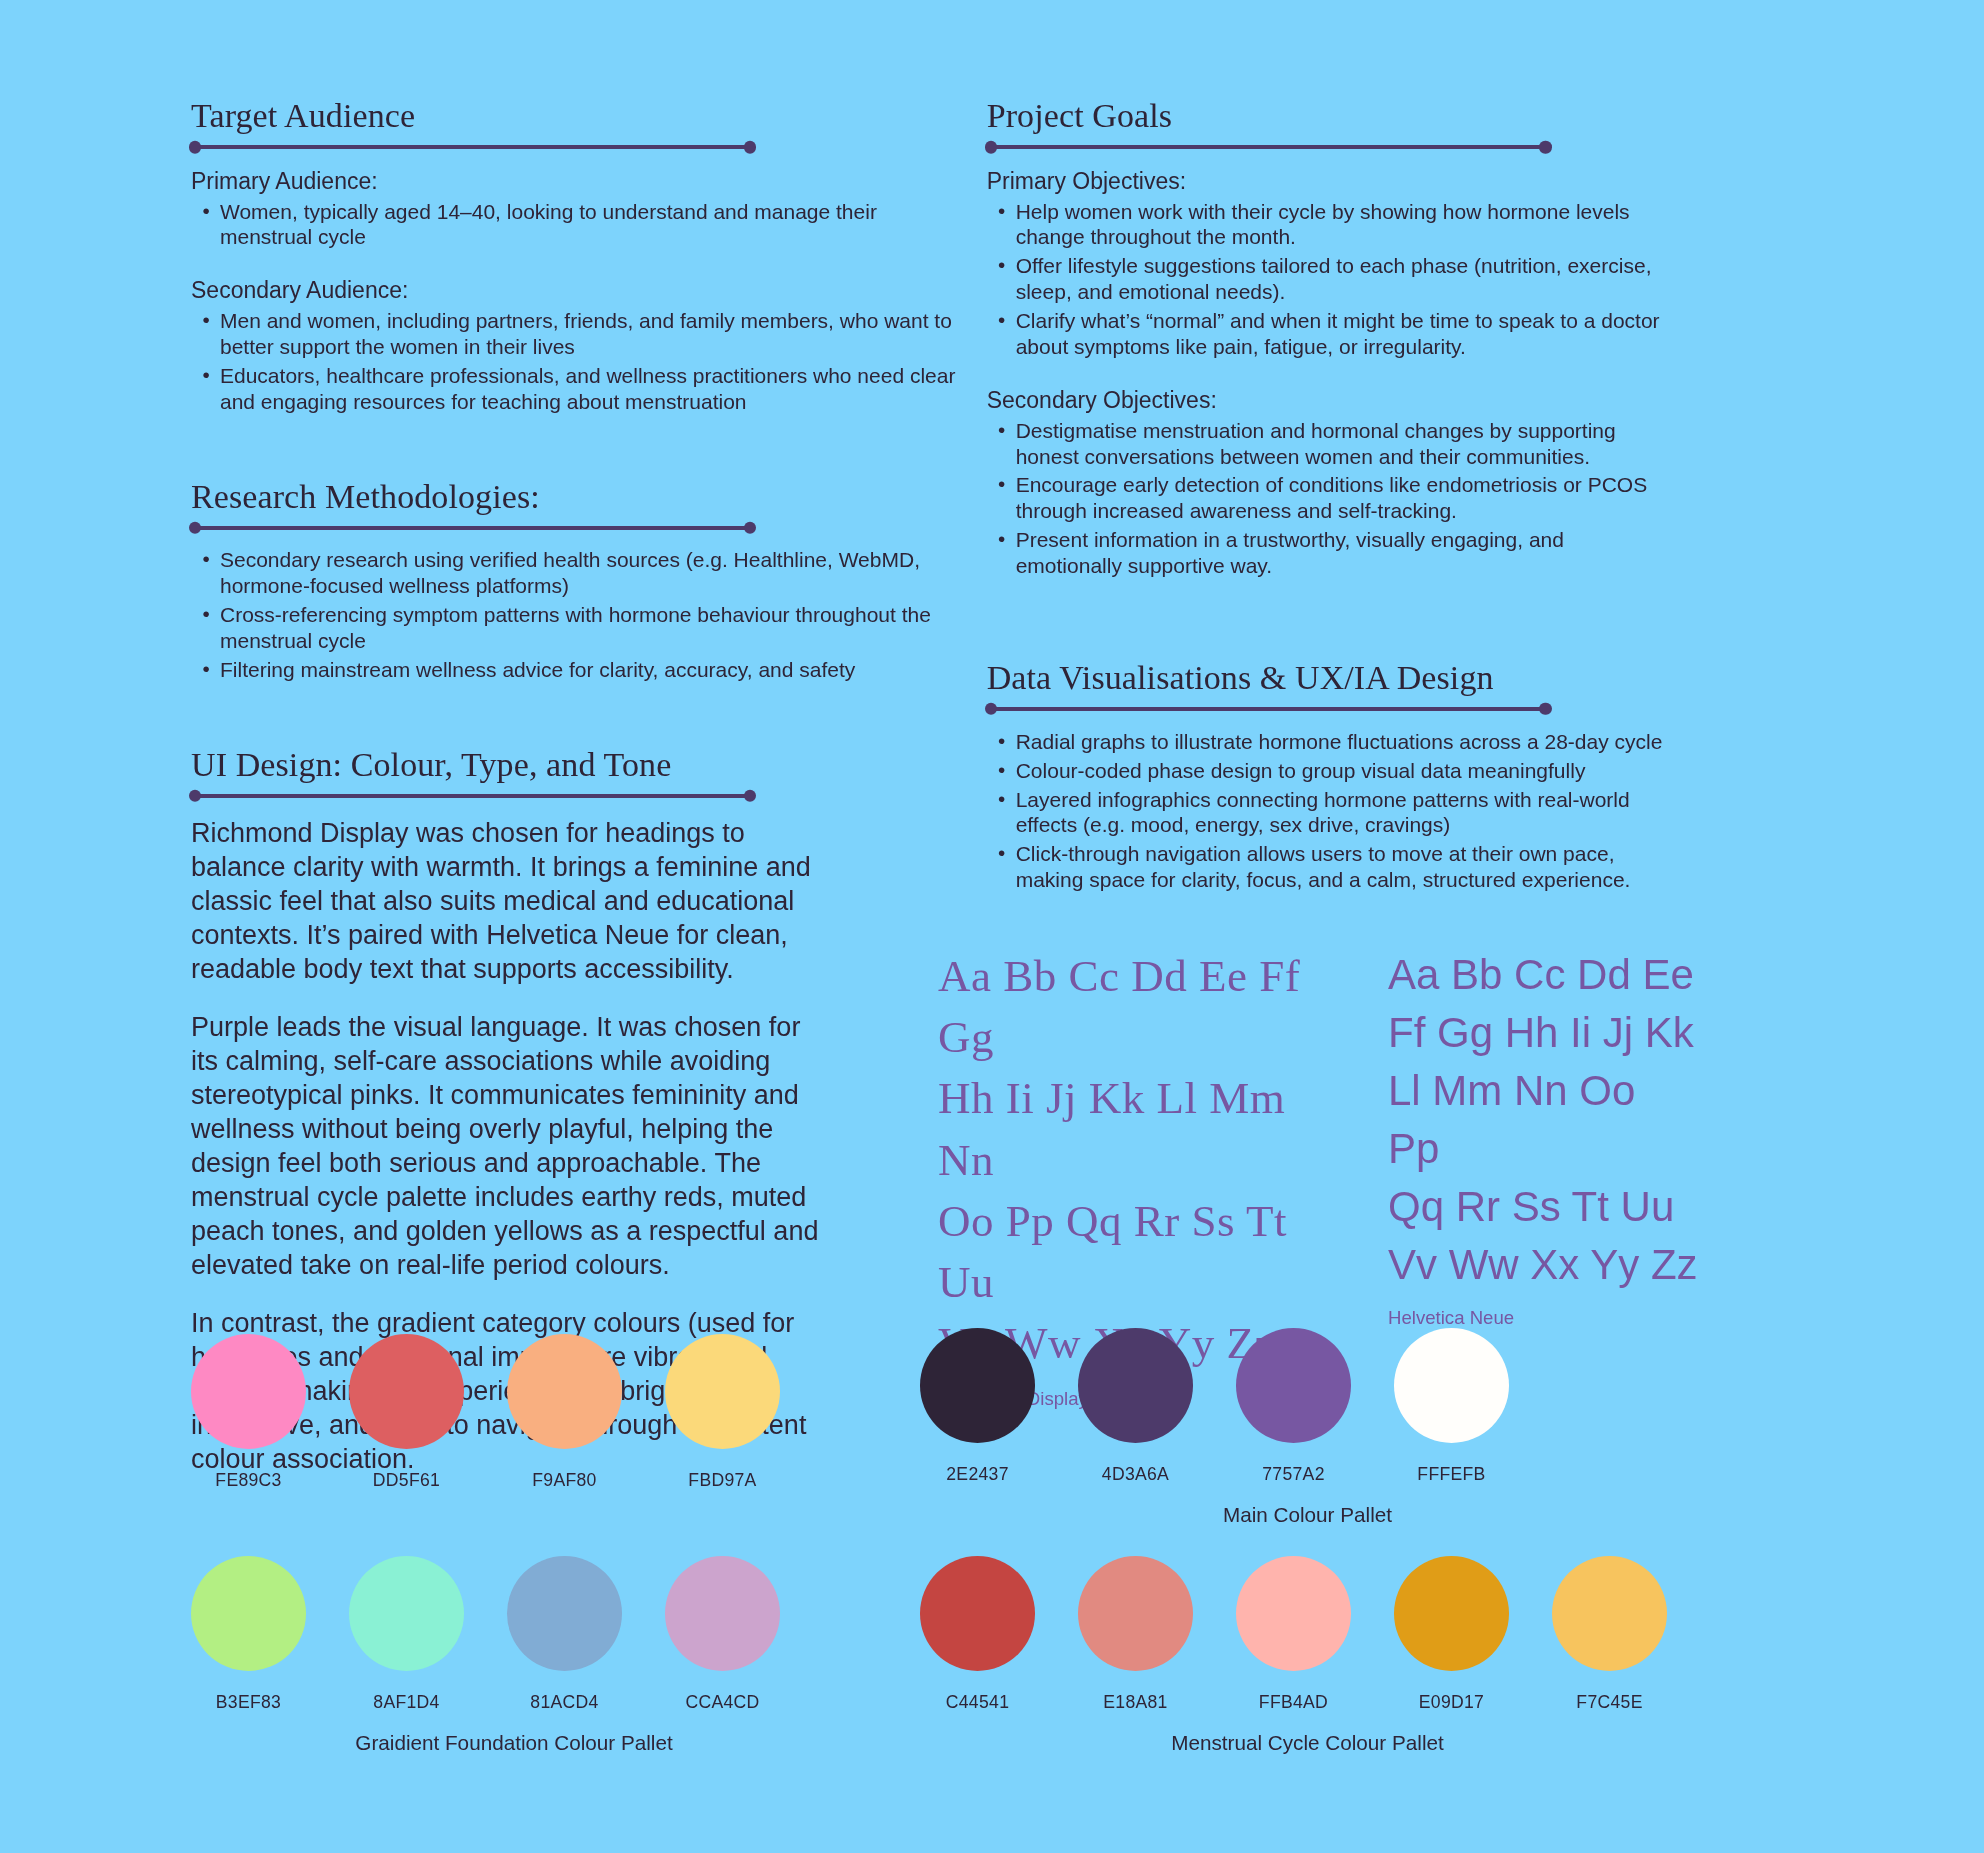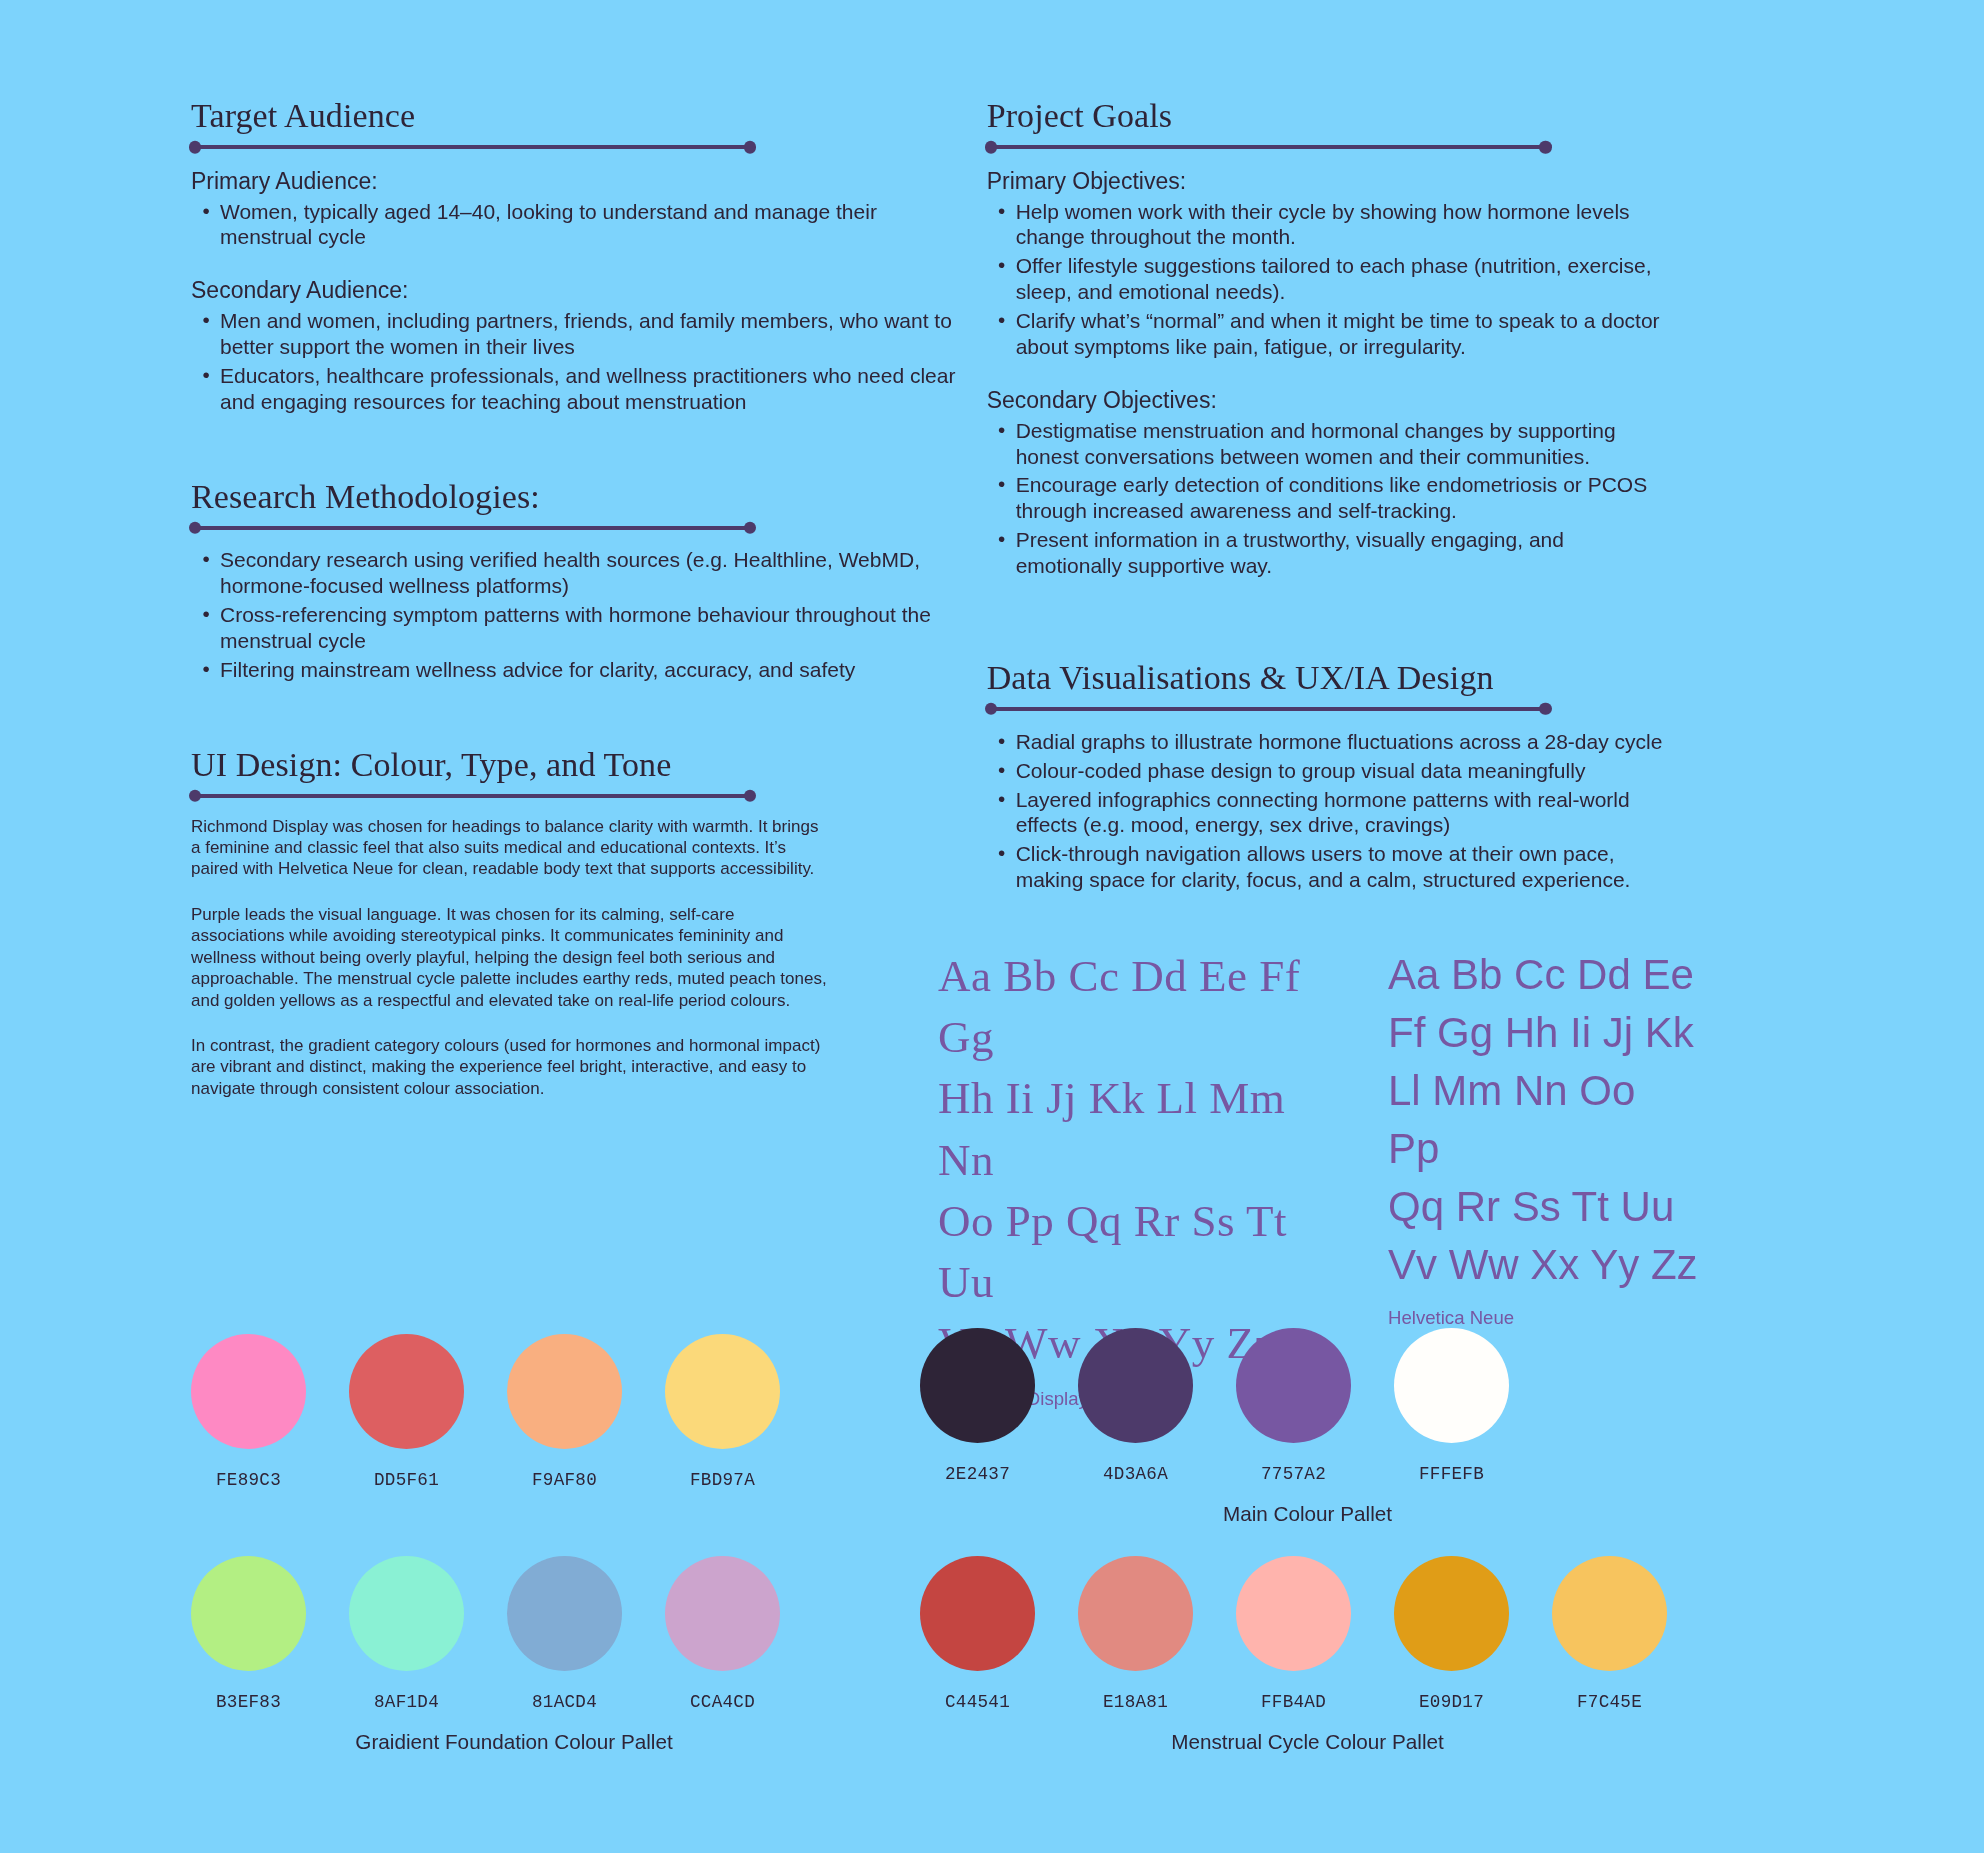--- a/index.html
+++ b/index.html
@@ -97,21 +97,21 @@
     left: 11.4px;
     top: -1px;
     font-size: 20.7px;
     color: #2E2437;
   }
   .gap-sm { height: 23px; }
   .gap-md { height: 61px; }
   .gap-lg { height: 78px; }
 
   .para {
-    font-size: 17px;
+    font-size: 27px;
     line-height: 1.26;
     margin: 0 0 24px 0;
     color: #2E2437;
     max-width: 636px;
   }
 
   
   .specimens {
     position: absolute;
     top: 946px;
@@ -147,21 +147,20 @@
   .palette {
     position: absolute;
   }
   .pal-row {
     display: flex;
   }
   .swatch-cell {
     display: flex;
     flex-direction: column;
     align-items: center;
-    font-family: Liberation Mono, monospace;
   }
   .swatch {
     width: 115px;
     height: 115px;
     border-radius: 50%;
   }
   .swatch-label {
     margin-top: 20.7px;
     font-size: 17.6px;
     letter-spacing: 0.3px;

